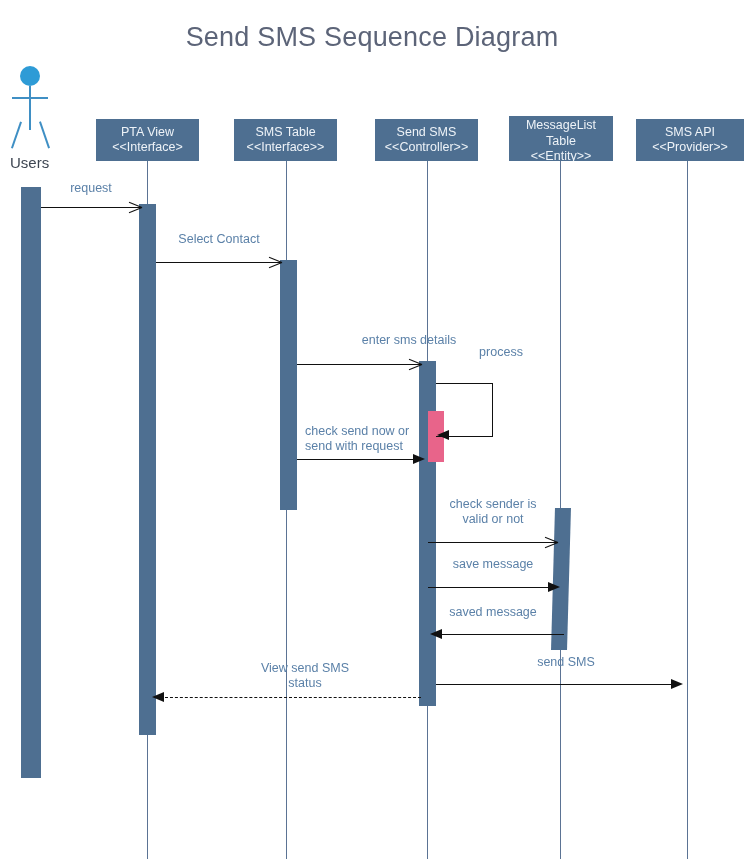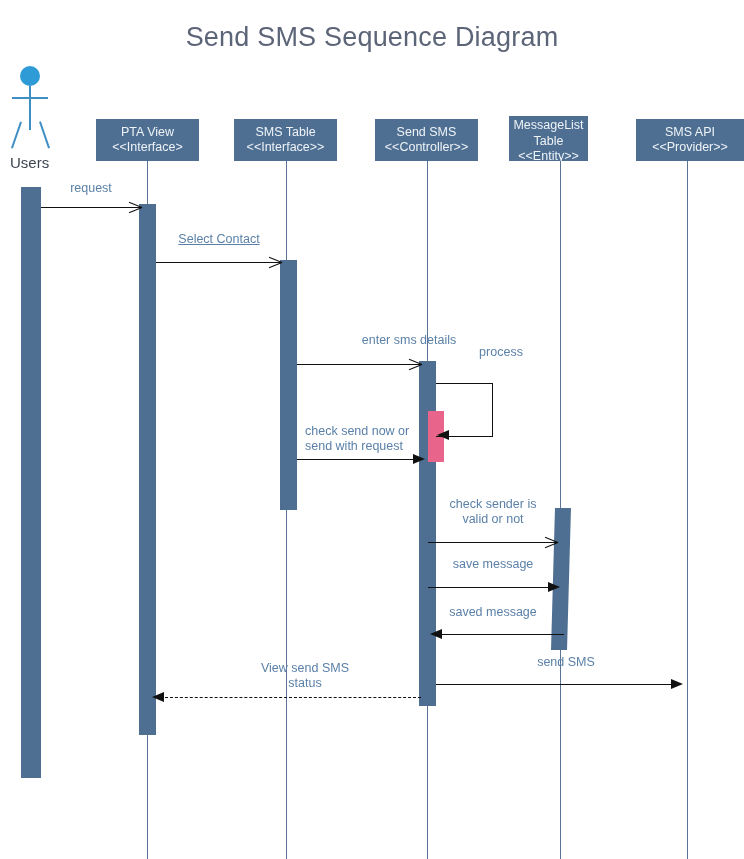--- a/index.html
+++ b/index.html
@@ -80,21 +80,21 @@
   <div class="plbox" style="left:234px;top:119px;width:103px;height:42px;">
     <span>SMS Table</span>
     <span>&lt;&lt;Interface&gt;&gt;</span>
   </div>
 
   <div class="plbox" style="left:375px;top:119px;width:103px;height:42px;">
     <span>Send SMS</span>
     <span>&lt;&lt;Controller&gt;&gt;</span>
   </div>
 
-  <div class="plbox three" style="left:509px;top:116px;width:79px;height:45px;">
+  <div class="plbox three" style="left:509px;top:116px;width:104px;height:45px;">
     <span>MessageList</span>
     <span>Table</span>
     <span>&lt;&lt;Entity&gt;&gt;</span>
   </div>
 
   <div class="plbox" style="left:636px;top:119px;width:108px;height:42px;">
     <span>SMS API</span>
     <span>&lt;&lt;Provider&gt;&gt;</span>
   </div>
 
@@ -110,21 +110,21 @@
   <div class="activation" style="left:419px;top:361px;width:17px;height:345px;"></div>
   <div class="activation pink" style="left:428px;top:411px;width:16px;height:51px;"></div>
   <div class="activation slant" style="left:553px;top:508px;width:16px;height:142px;"></div>
 
   <div class="msg-line" style="left:41px;top:207px;width:100px;"></div>
   <div class="head-open" style="left:128px;top:200px;"></div>
   <div class="msg-label" style="left:41px;top:181px;width:100px;">request</div>
 
   <div class="msg-line" style="left:156px;top:262px;width:126px;"></div>
   <div class="head-open" style="left:268px;top:255px;"></div>
-  <div class="msg-label" style="left:156px;top:232px;width:126px;text-decoration:underline;">Select Contact</div>
+  <div class="msg-label" style="left:156px;top:232px;width:126px;">Select Contact</div>
 
   <div class="msg-line" style="left:297px;top:364px;width:125px;"></div>
   <div class="head-open" style="left:408px;top:357px;"></div>
   <div class="msg-label" style="left:297px;top:333px;width:128px;padding-left:48px;">enter sms details</div>
 
   <div class="selfloop" style="left:436px;top:383px;width:56px;height:52px;"></div>
   <div class="head-solid left" style="left:437px;top:430px;"></div>
   <div class="msg-label" style="left:455px;top:345px;width:92px;">process</div>
 
   <div class="msg-line" style="left:297px;top:459px;width:123px;"></div>

